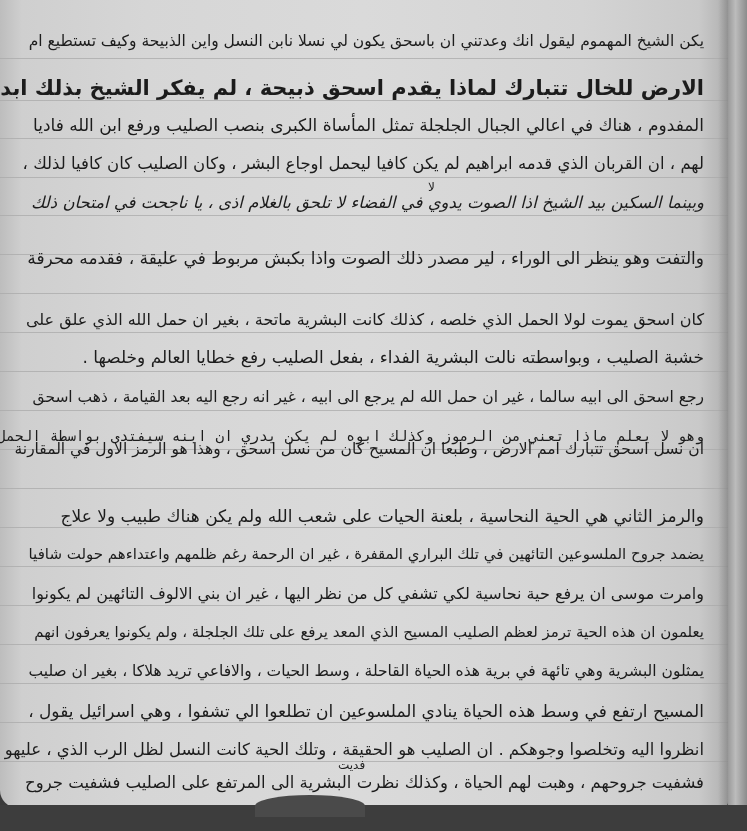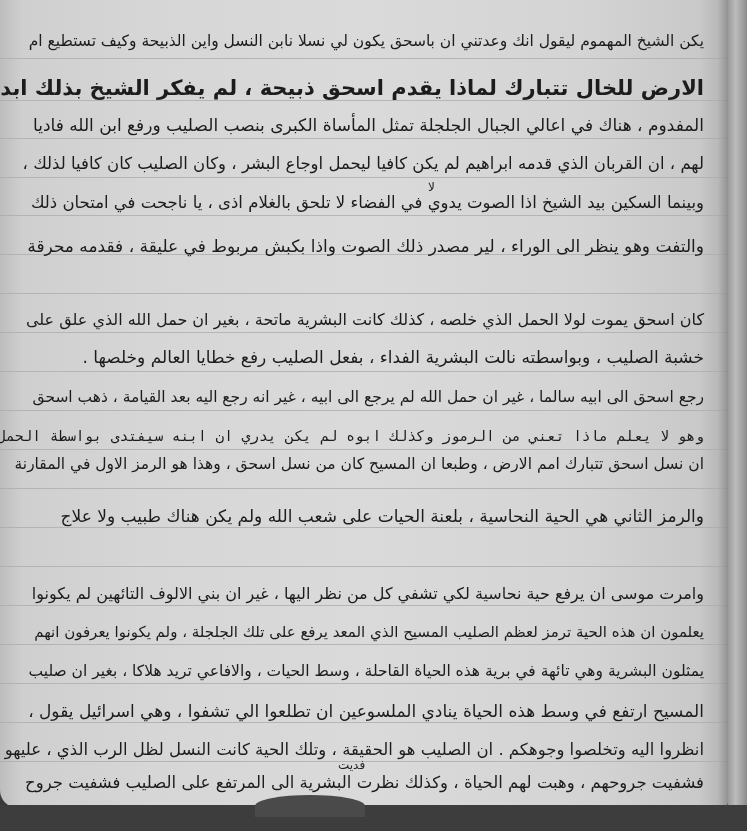--- a/index.html
+++ b/index.html
@@ -105,28 +105,29 @@
   <div class="rule" style="top:605px"></div>
   <div class="rule" style="top:644px"></div>
   <div class="rule" style="top:683px"></div>
   <div class="rule" style="top:722px"></div>
   <div class="rule" style="top:761px"></div>
 
   <div class="line" style="top: 32px; font-size: 15.5px;">يكن الشيخ المهموم ليقول انك وعدتني ان باسحق يكون لي نسلا نابن النسل واين الذبيحة وكيف تستطيع ام</div>
   <div class="line" style="top: 76px; font-size: 21px; font-weight: bold;">الارض للخال تتبارك لماذا يقدم اسحق ذبيحة ، لم يفكر الشيخ بذلك ابدا بل امتشق سكينه يريد ان يذبح</div>
   <div class="line" style="top:115px">المفدوم ، هناك في اعالي الجبال الجلجلة تمثل المأساة الكبرى بنصب الصليب ورفع ابن الله فاديا</div>
   <div class="line" style="top: 154px; font-size: 16.5px;">لهم ، ان القربان الذي قدمه ابراهيم لم يكن كافيا ليحمل اوجاع البشر ، وكان الصليب كان كافيا لذلك ،</div>
-  <div class="line" style="top: 193px; font-size: 16.5px;">وبينما السكين بيد الشيخ اذا الصوت يدوي في الفضاء لا تلحق بالغلام اذى ، يا ناجحت في امتحان ذلك</div>
-  <div class="line" style="top:236px">والتفت وهو ينظر الى الوراء ، لير مصدر ذلك الصوت واذا بكبش مربوط في عليقة ، فقدمه محرقة</div>
+  <div class="line" style="top: 193px; font-size: 16.5px; font-style: italic;">وبينما السكين بيد الشيخ اذا الصوت يدوي في الفضاء لا تلحق بالغلام اذى ، يا ناجحت في امتحان ذلك</div>
+  <div class="line" style="top:248px">والتفت وهو ينظر الى الوراء ، لير مصدر ذلك الصوت واذا بكبش مربوط في عليقة ، فقدمه محرقة</div>
   <div class="line" style="top: 310px; font-size: 16px;">كان اسحق يموت لولا الحمل الذي خلصه ، كذلك كانت البشرية ماتحة ، بغير ان حمل الله الذي علق على</div>
   <div class="line" style="top:347px">خشبة الصليب ، وبواسطته نالت البشرية الفداء ، بفعل الصليب رفع خطايا العالم وخلصها .</div>
   <div class="line" style="top: 388px; font-size: 15.5px;">رجع اسحق الى ابيه سالما ، غير ان حمل الله لم يرجع الى ابيه ، غير انه رجع اليه بعد القيامة ، ذهب اسحق</div>
   <div class="line" style="top: 428px; font-size: 14.5px; font-family: Liberation Mono, monospace;">وهو لا يعلم ماذا تعني من الرموز وكذلك ابوه لم يكن يدري ان ابنه سيفتدى بواسطة الحمل ، غير ان الله كان يرى ،</div>
-  <div class="line" style="top: 455px; font-size: 15.5px;">ان نسل اسحق تتبارك امم الارض ، وطبعا ان المسيح كان من نسل اسحق ، وهذا هو الرمز الاول في المقارنة</div>
+  <div class="line" style="top: 440px; font-size: 15.5px;">ان نسل اسحق تتبارك امم الارض ، وطبعا ان المسيح كان من نسل اسحق ، وهذا هو الرمز الاول في المقارنة</div>
   <div class="line" style="top:506px">والرمز الثاني هي الحية النحاسية ، بلعنة الحيات على شعب الله ولم يكن هناك طبيب ولا علاج</div>
+  <div class="line" style="top: 545px; font-size: 15px;">يضمد جروح الملسوعين التائهين في تلك البراري المقفرة ، غير ان الرحمة رغم ظلمهم واعتداءهم حولت شافيا</div>
   <div class="line" style="top: 584px; font-size: 16px;">وامرت موسى ان يرفع حية نحاسية لكي تشفي كل من نظر اليها ، غير ان بني الالوف التائهين لم يكونوا</div>
   <div class="line" style="top: 623px; font-size: 15px; margin-left: 38px;">يعلمون ان هذه الحية ترمز لعظم الصليب المسيح الذي المعد يرفع على تلك الجلجلة ، ولم يكونوا يعرفون انهم</div>
   <div class="line" style="top: 662px; font-size: 15.5px;">يمثلون البشرية وهي تائهة في برية هذه الحياة القاحلة ، وسط الحيات ، والافاعي تريد هلاكا ، بغير ان صليب</div>
   <div class="line" style="top:701px">المسيح ارتفع في وسط هذه الحياة ينادي الملسوعين ان تطلعوا الي تشفوا ، وهي اسرائيل يقول ،</div>
   <div class="line" style="top: 740px; font-size: 16.5px;">انظروا اليه وتخلصوا وجوهكم . ان الصليب هو الحقيقة ، وتلك الحية كانت النسل لظل الرب الذي ، عليهو</div>
   <div class="line" style="top: 773px; font-size: 16.5px;">فشفيت جروحهم ، وهبت لهم الحياة ، وكذلك نظرت البشرية الى المرتفع على الصليب فشفيت جروح</div>
 
   <div class="note" style="top:180px; left:428px">لا</div>
   <div class="note" style="top:758px; left:338px">فديت</div>
 </div>

